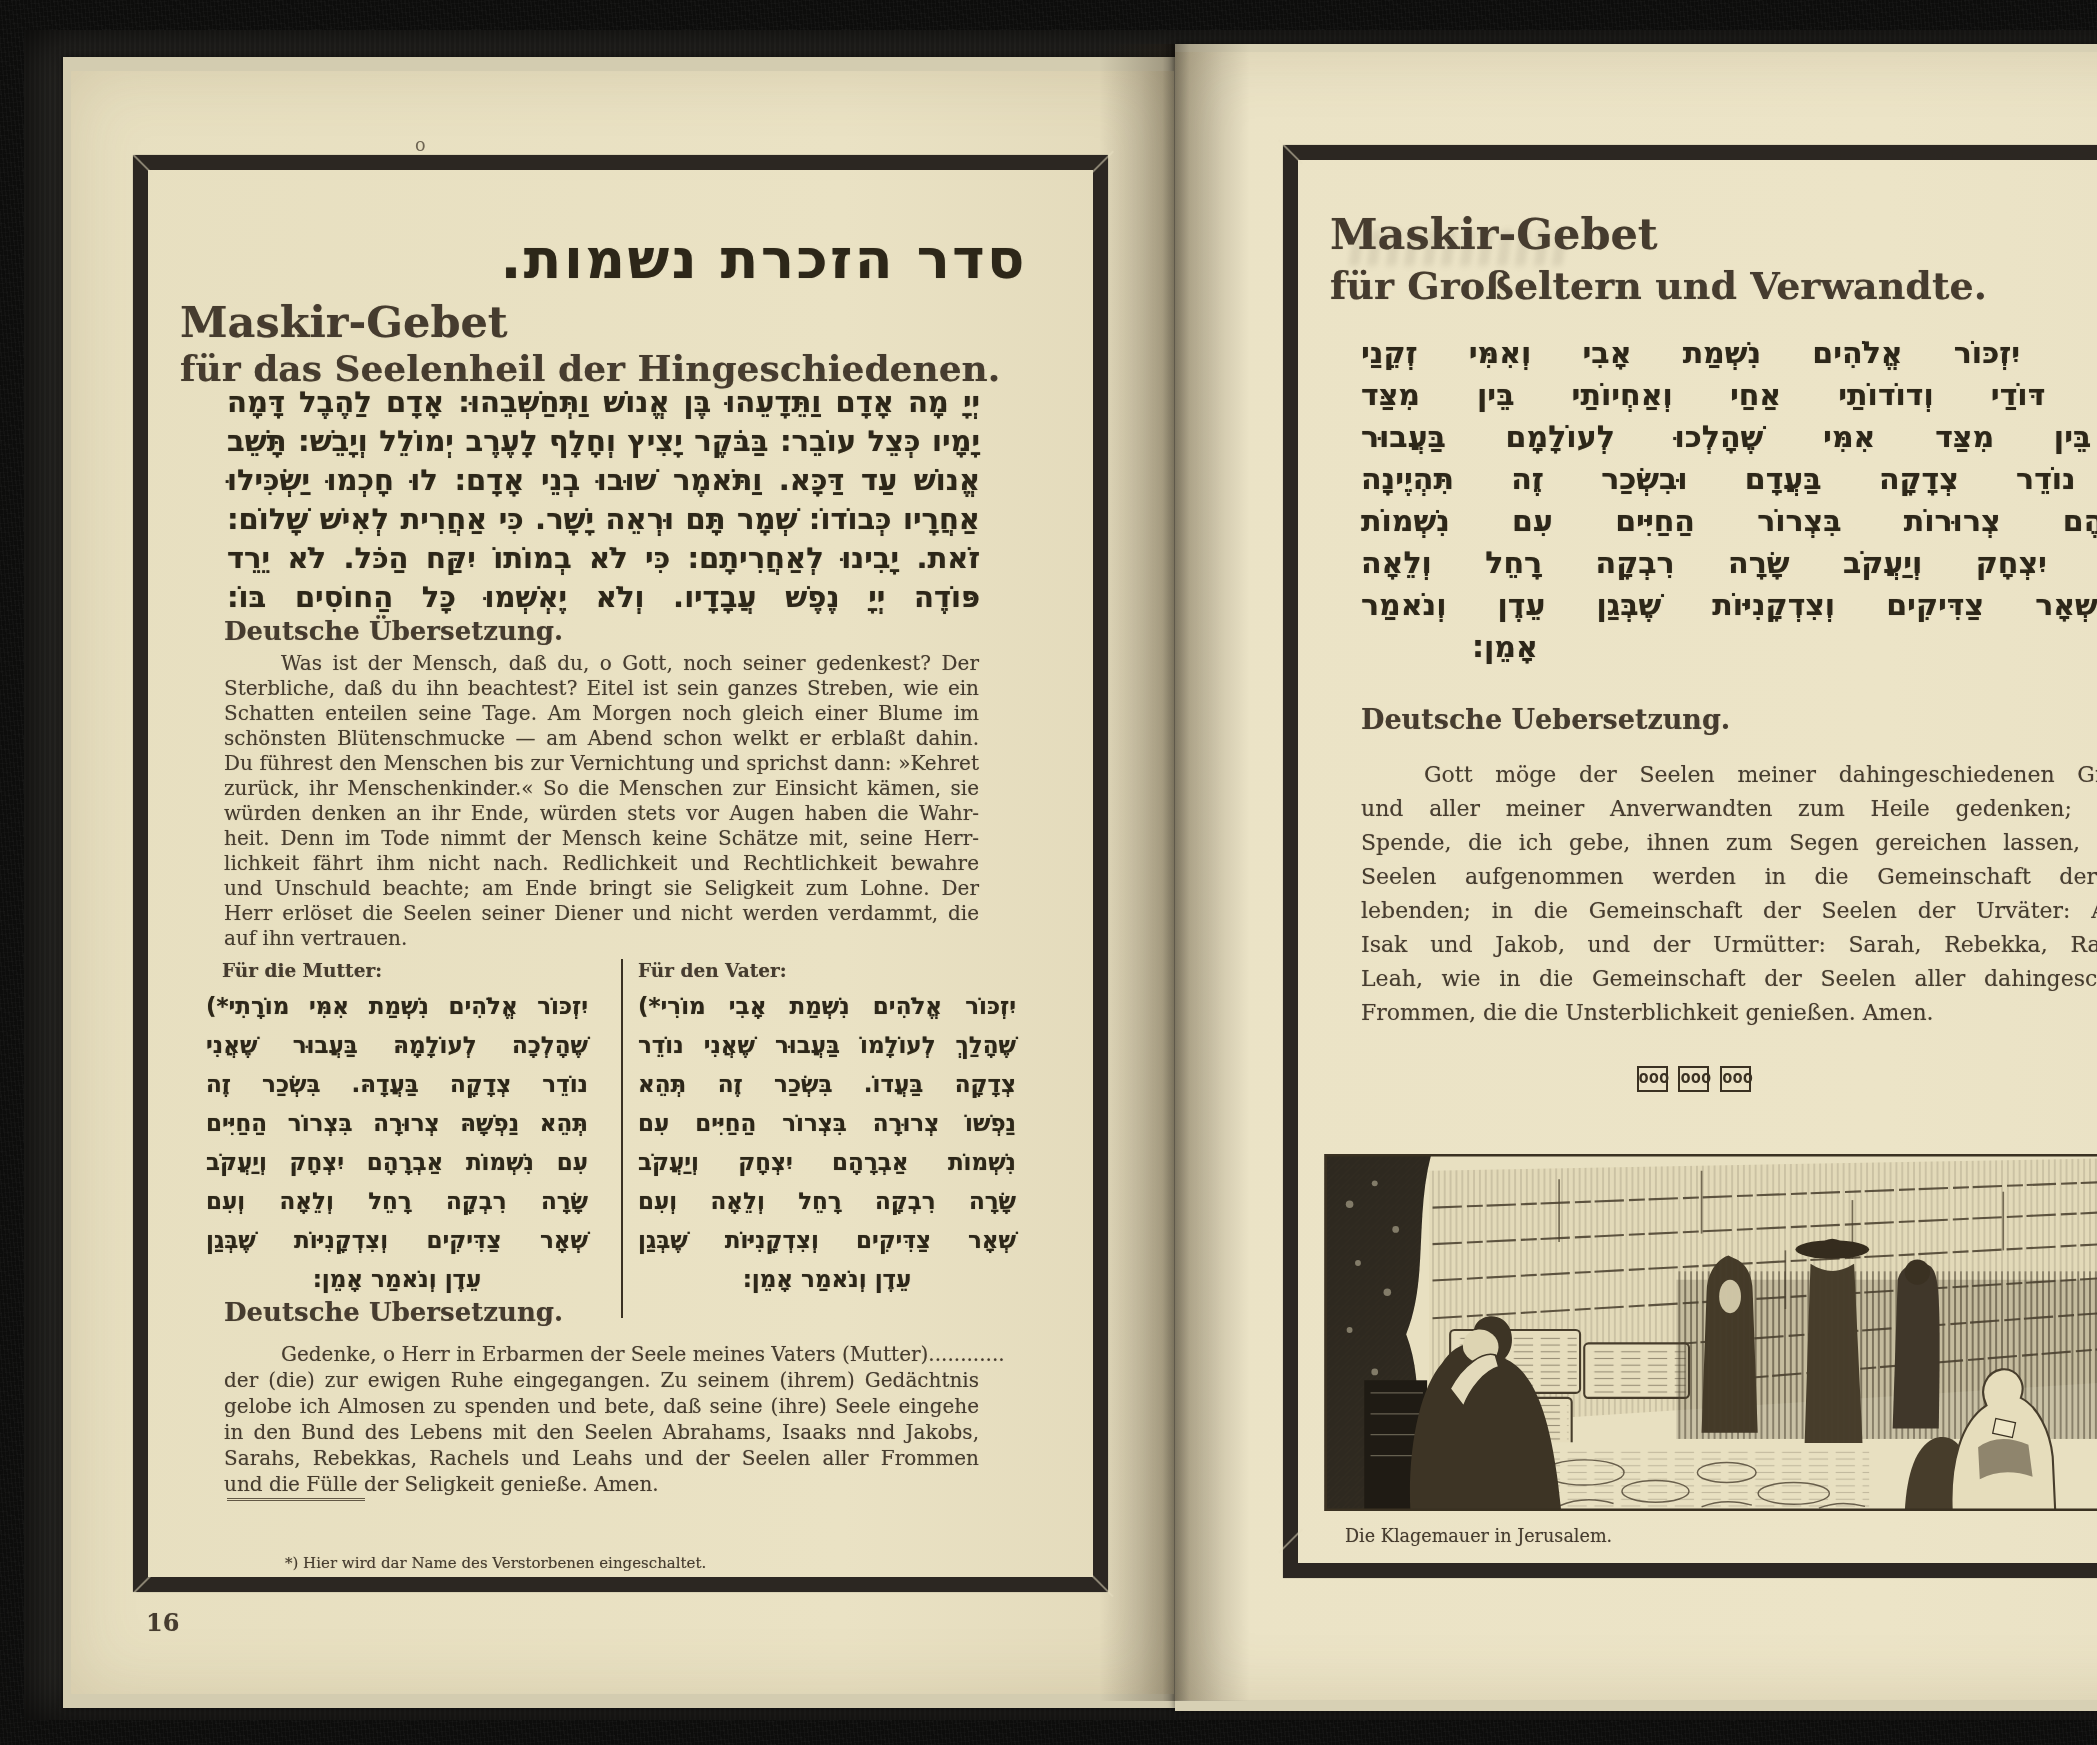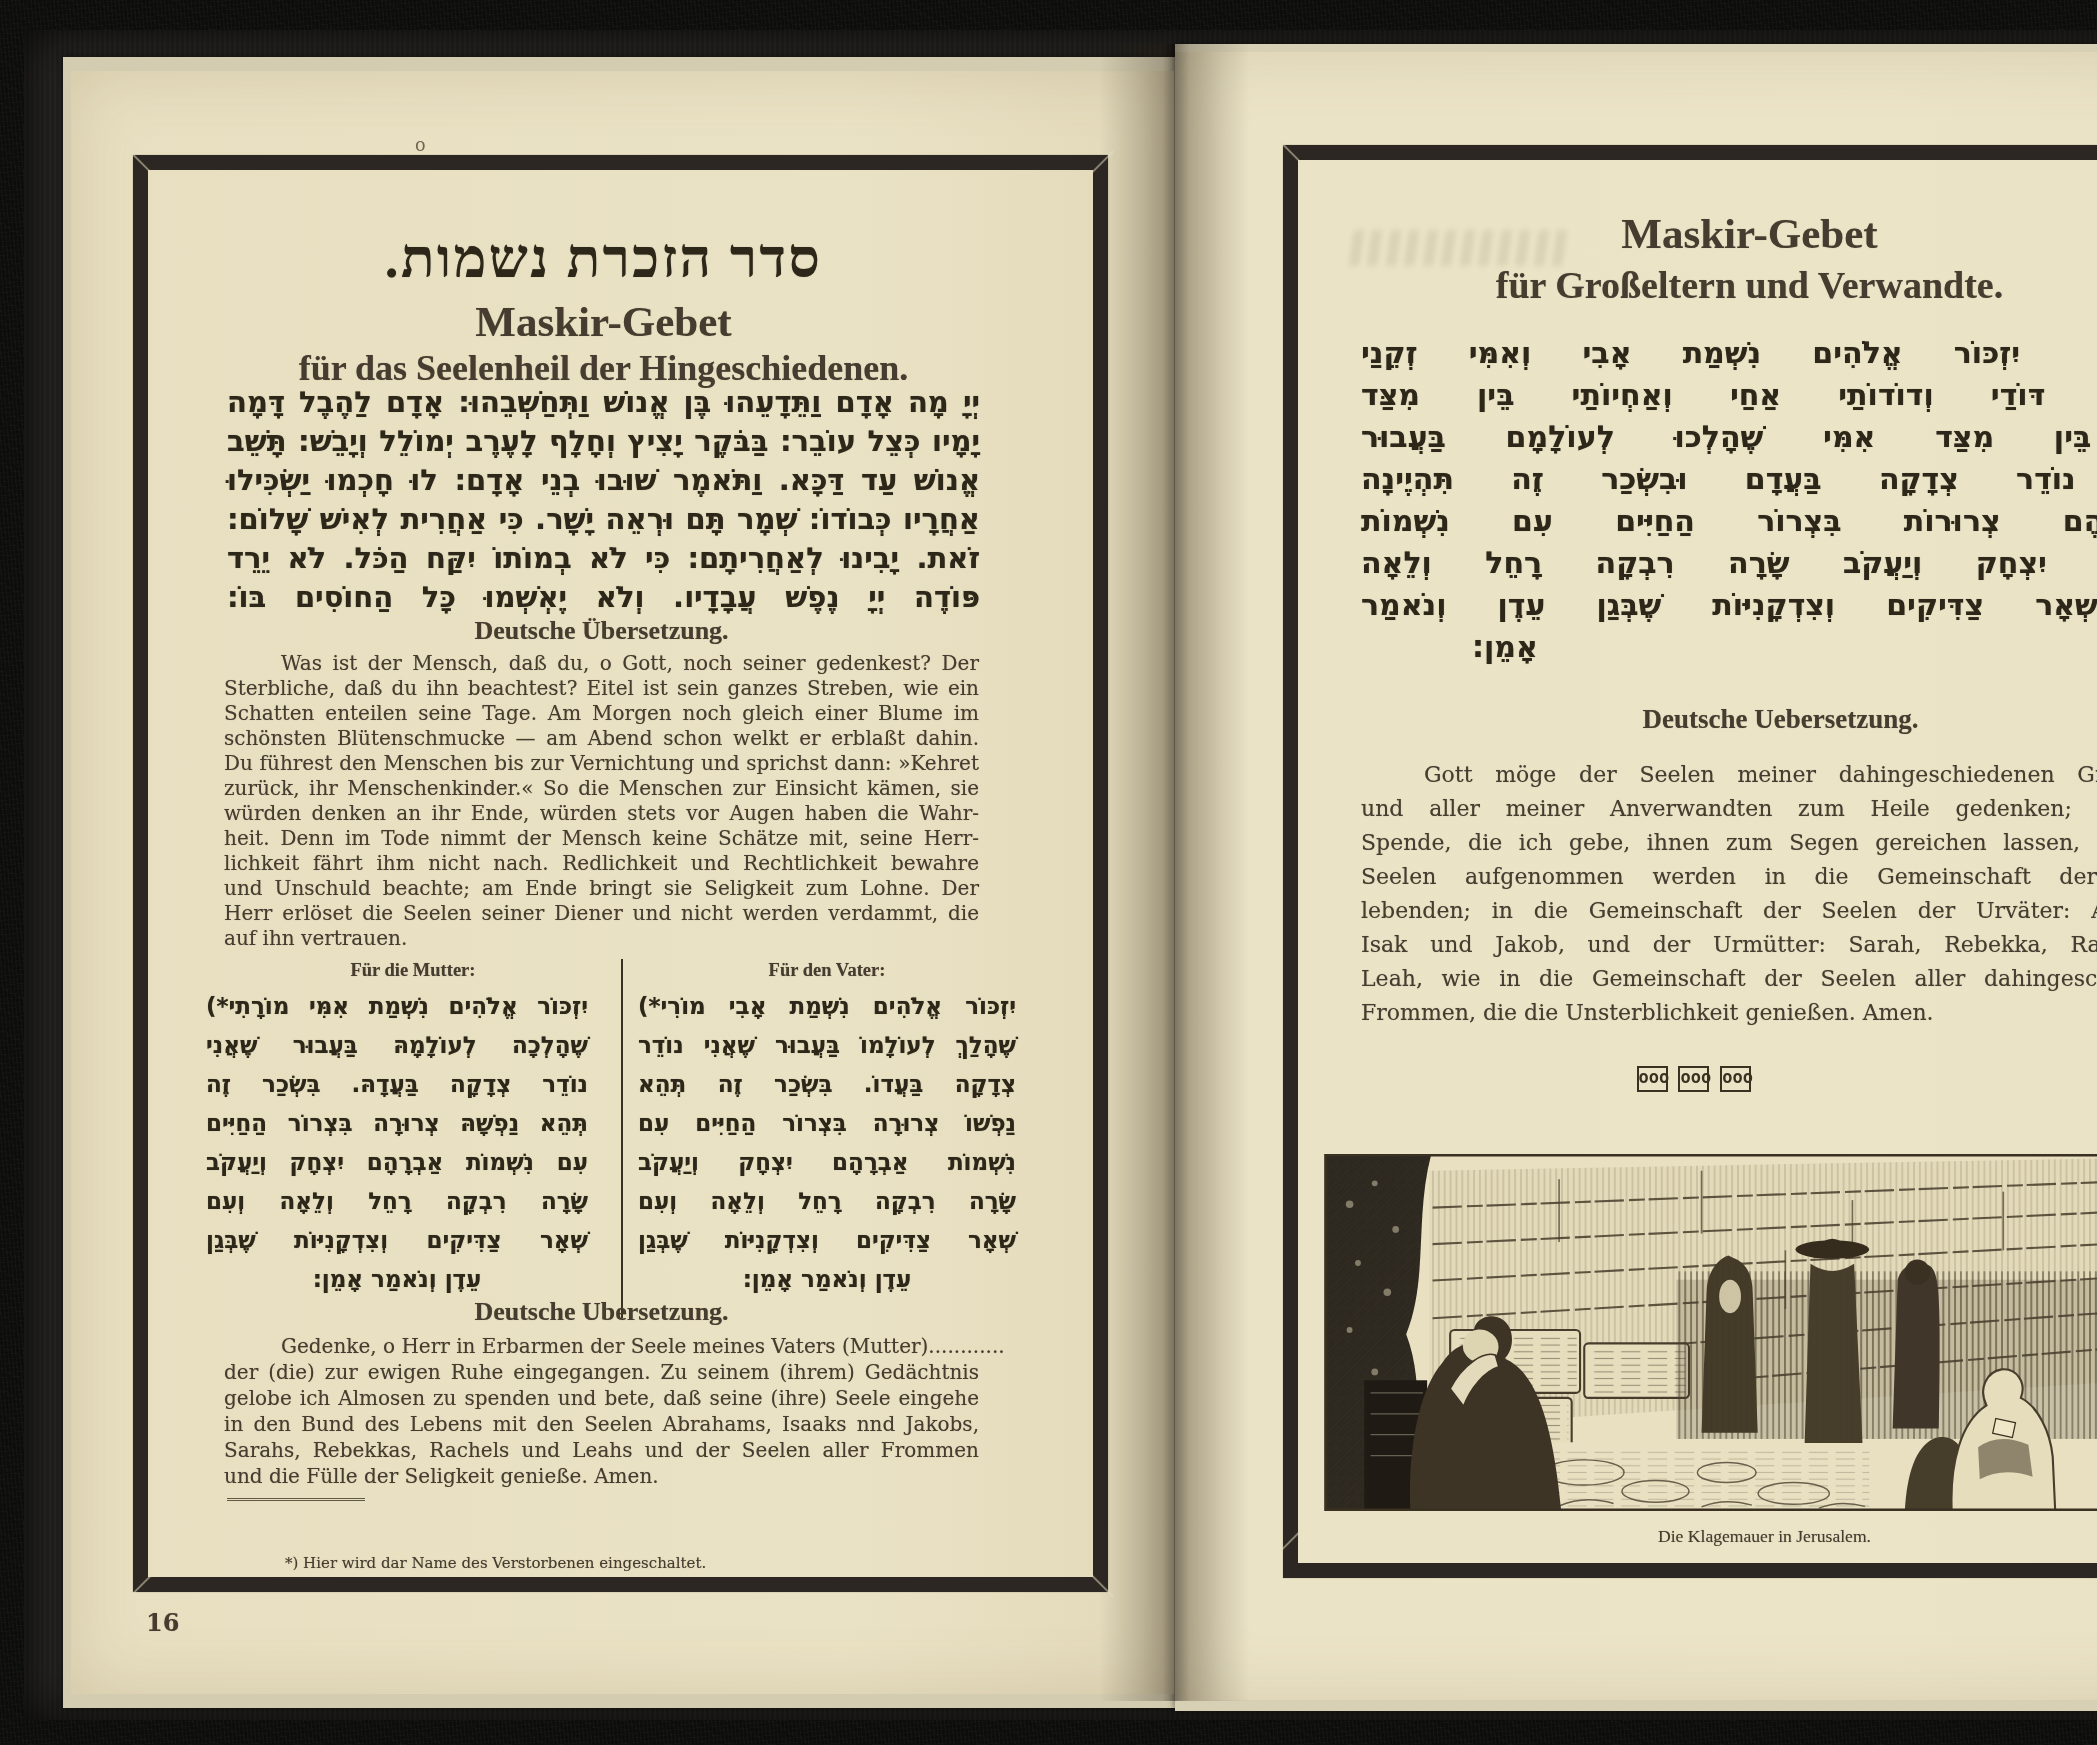--- a/index.html
+++ b/index.html
@@ -17,21 +17,21 @@
   .pedge{background:#d3ccb0; box-shadow:0 0 7.6px rgba(0,0,0,.55);}
   .page{box-shadow: inset 0 0 67px rgba(120,100,60,.18);}
   .pageL{background:linear-gradient(90deg,#e7dfc0 0%, #eae2c4 70%, #e3dabb 97%, #d8cfae 100%);}
   .pageR{background:linear-gradient(90deg,#ddd4b4 0%, #ebe3c6 4%, #ece4c7 60%, #e8e0c3 100%);}
   .gutter{background:linear-gradient(90deg, rgba(40,30,18,0) 0%, rgba(40,30,18,.28) 42%, rgba(15,10,5,.45) 50%, rgba(40,30,18,.25) 60%, rgba(40,30,18,0) 100%);}
   .frame{border:15px solid #2c2722; box-shadow:0 0 0.8px rgba(44,39,34,.7);}
   .mit{position:absolute;height:1.7px;width:33px;background:#e8e0c2;opacity:.5;}
   
   .de{font-family:"DejaVu Serif", serif;color:#463c2f;}
   .heb{font-family:"DejaVu Sans", sans-serif;color:#2d2719;direction:rtl;font-weight:bold;}
-  .ctr{text-align:center;font-family:Liberation Serif, serif;}
+  .ctr{}
   .jl{text-align:justify;text-align-last:justify;}
   .lastl{text-align-last:left;}
   .lastc{text-align-last:center;}
   .tsh{text-shadow:0 0 0.8px rgba(70,60,47,.45);}
   .hsh{text-shadow:0 0 0.8px rgba(45,39,25,.5);}
   .lines>div{white-space:nowrap;}
   
   .orn{display:inline-block;width:27px;height:22px;border:2.5px solid #3a3122;margin:0 4.6px;
        font-family:"DejaVu Sans Mono", monospace;font-weight:bold;font-size:17px;line-height:19.3px;
        color:#3a3122;text-align:center;letter-spacing:0px;vertical-align:top;}
@@ -112,21 +112,21 @@
     <div class="jl">נַפְשׁוֹ צְרוּרָה בִּצְרוֹר הַחַיִּים עִם</div>
     <div class="jl">נִשְׁמוֹת אַבְרָהָם יִצְחָק וְיַעֲקֹב</div>
     <div class="jl">שָׂרָה רִבְקָה רָחֵל וְלֵאָה וְעִם</div>
     <div class="jl">שְׁאָר צַדִּיקִים וְצִדְקָנִיּוֹת שֶׁבְּגַן</div>
     <div class="jl lastc">עֵדֶן וְנֹאמַר אָמֵן:</div>
   </div>
 
   <div class="abs de tsh ctr" style="left:224px;top:1297px;width:755px;font-size:26px;font-weight:bold;">Deutsche Ubersetzung.</div>
 
   <div class="abs de tsh lines" style="left:224px;top:1333px;width:755px;font-size:20px;line-height:26px;">
-    <div class="jl" style="padding-left:57px;">Gedenke, o Herr in Erbarmen der Seele meines Vaters (Mutter)............</div>
+    <div class="jl" style="padding-left:57px;margin-top:8px;">Gedenke, o Herr in Erbarmen der Seele meines Vaters (Mutter)............</div>
     <div class="jl">der (die) zur ewigen Ruhe eingegangen. Zu seinem (ihrem) Gedächtnis</div>
     <div class="jl">gelobe ich Almosen zu spenden und bete, daß seine (ihre) Seele eingehe</div>
     <div class="jl">in den Bund des Lebens mit den Seelen Abrahams, Isaaks nnd Jakobs,</div>
     <div class="jl">Sarahs, Rebekkas, Rachels und Leahs und der Seelen aller Frommen</div>
     <div class="jl lastl">und die Fülle der Seligkeit genieße. Amen.</div>
   </div>
 
   <div class="abs rule2" style="left:227px;top:1498px;width:138px;"></div>
   <div class="abs de tsh" style="left:285px;top:1554px;font-size:15px;">*) Hier wird dar Name des Verstorbenen eingeschaltet.</div>
 

